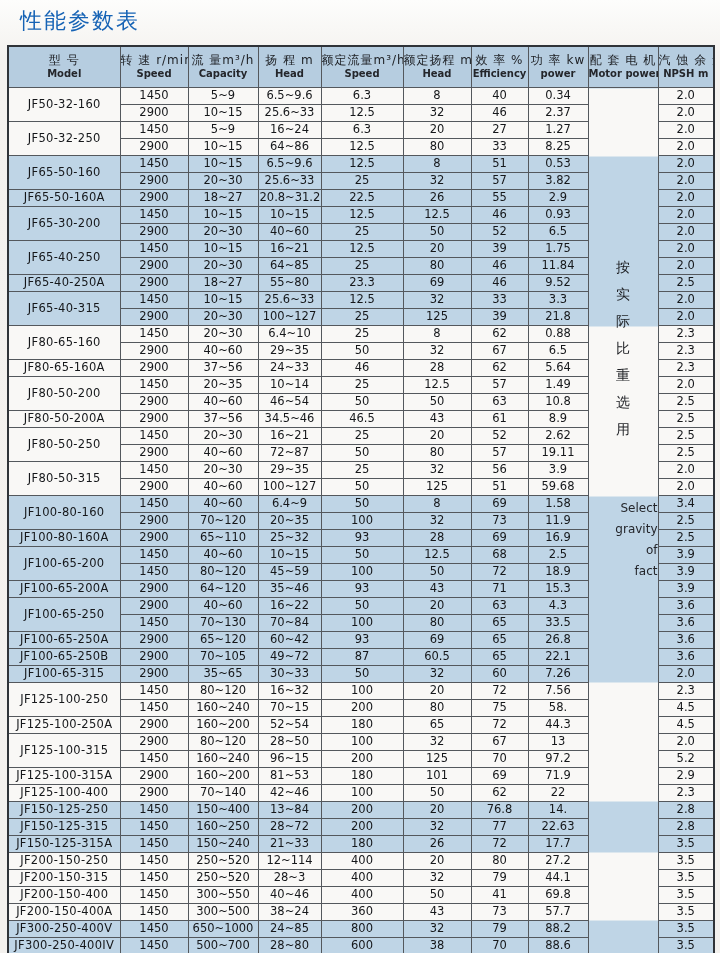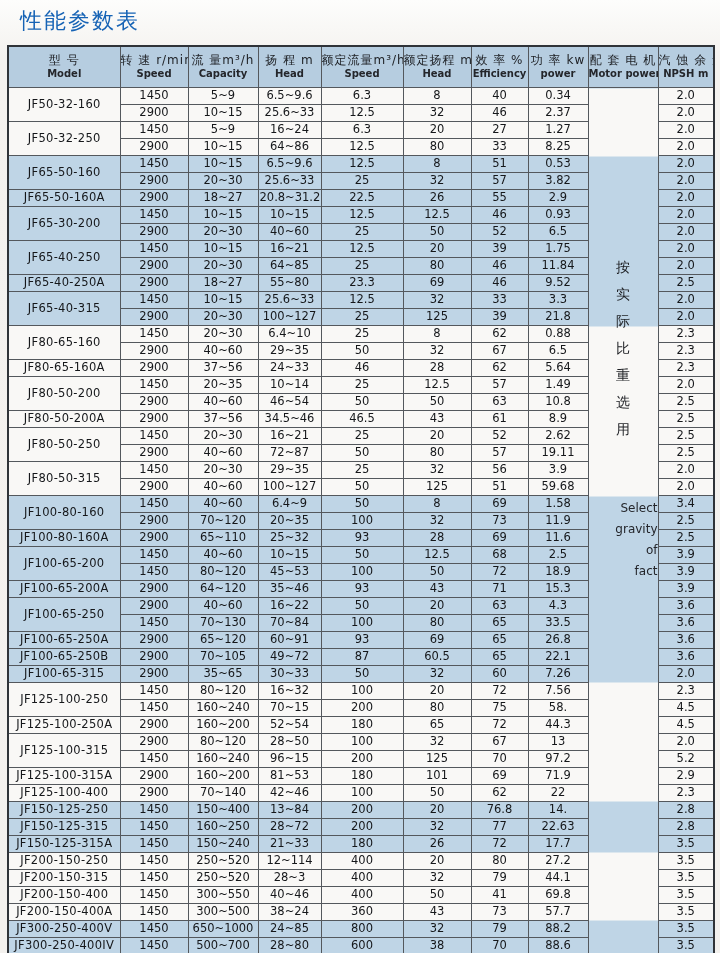--- a/index.html
+++ b/index.html
@@ -430,38 +430,38 @@
           <td class="blue">2.5</td>
         </tr>
         <tr class="sep">
           <td class="model-cell blue" rowspan="1">JF100-80-160A</td>
           <td class="blue">2900</td>
           <td class="blue">65~110</td>
           <td class="blue">25~32</td>
           <td class="blue">93</td>
           <td class="blue">28</td>
           <td class="blue">69</td>
-          <td class="blue">11.6</td>
+          <td class="blue">16.9</td>
           <td class="blue">2.5</td>
         </tr>
         <tr class="sep">
           <td class="model-cell blue" rowspan="2">JF100-65-200</td>
           <td class="blue">1450</td>
           <td class="blue">40~60</td>
           <td class="blue">10~15</td>
           <td class="blue">50</td>
           <td class="blue">12.5</td>
           <td class="blue">68</td>
           <td class="blue">2.5</td>
           <td class="blue">3.9</td>
         </tr>
         <tr>
           <td class="blue">1450</td>
           <td class="blue">80~120</td>
-          <td class="blue">45~53</td>
+          <td class="blue">45~59</td>
           <td class="blue">100</td>
           <td class="blue">50</td>
           <td class="blue">72</td>
           <td class="blue">18.9</td>
           <td class="blue">3.9</td>
         </tr>
         <tr class="sep">
           <td class="model-cell blue" rowspan="1">JF100-65-200A</td>
           <td class="blue">2900</td>
           <td class="blue">64~120</td>
@@ -490,21 +490,21 @@
           <td class="blue">100</td>
           <td class="blue">80</td>
           <td class="blue">65</td>
           <td class="blue">33.5</td>
           <td class="blue">3.6</td>
         </tr>
         <tr class="sep">
           <td class="model-cell blue" rowspan="1">JF100-65-250A</td>
           <td class="blue">2900</td>
           <td class="blue">65~120</td>
-          <td class="blue">60~91</td>
+          <td class="blue">60~42</td>
           <td class="blue">93</td>
           <td class="blue">69</td>
           <td class="blue">65</td>
           <td class="blue">26.8</td>
           <td class="blue">3.6</td>
         </tr>
         <tr class="sep">
           <td class="model-cell blue" rowspan="1">JF100-65-250B</td>
           <td class="blue">2900</td>
           <td class="blue">70~105</td>

